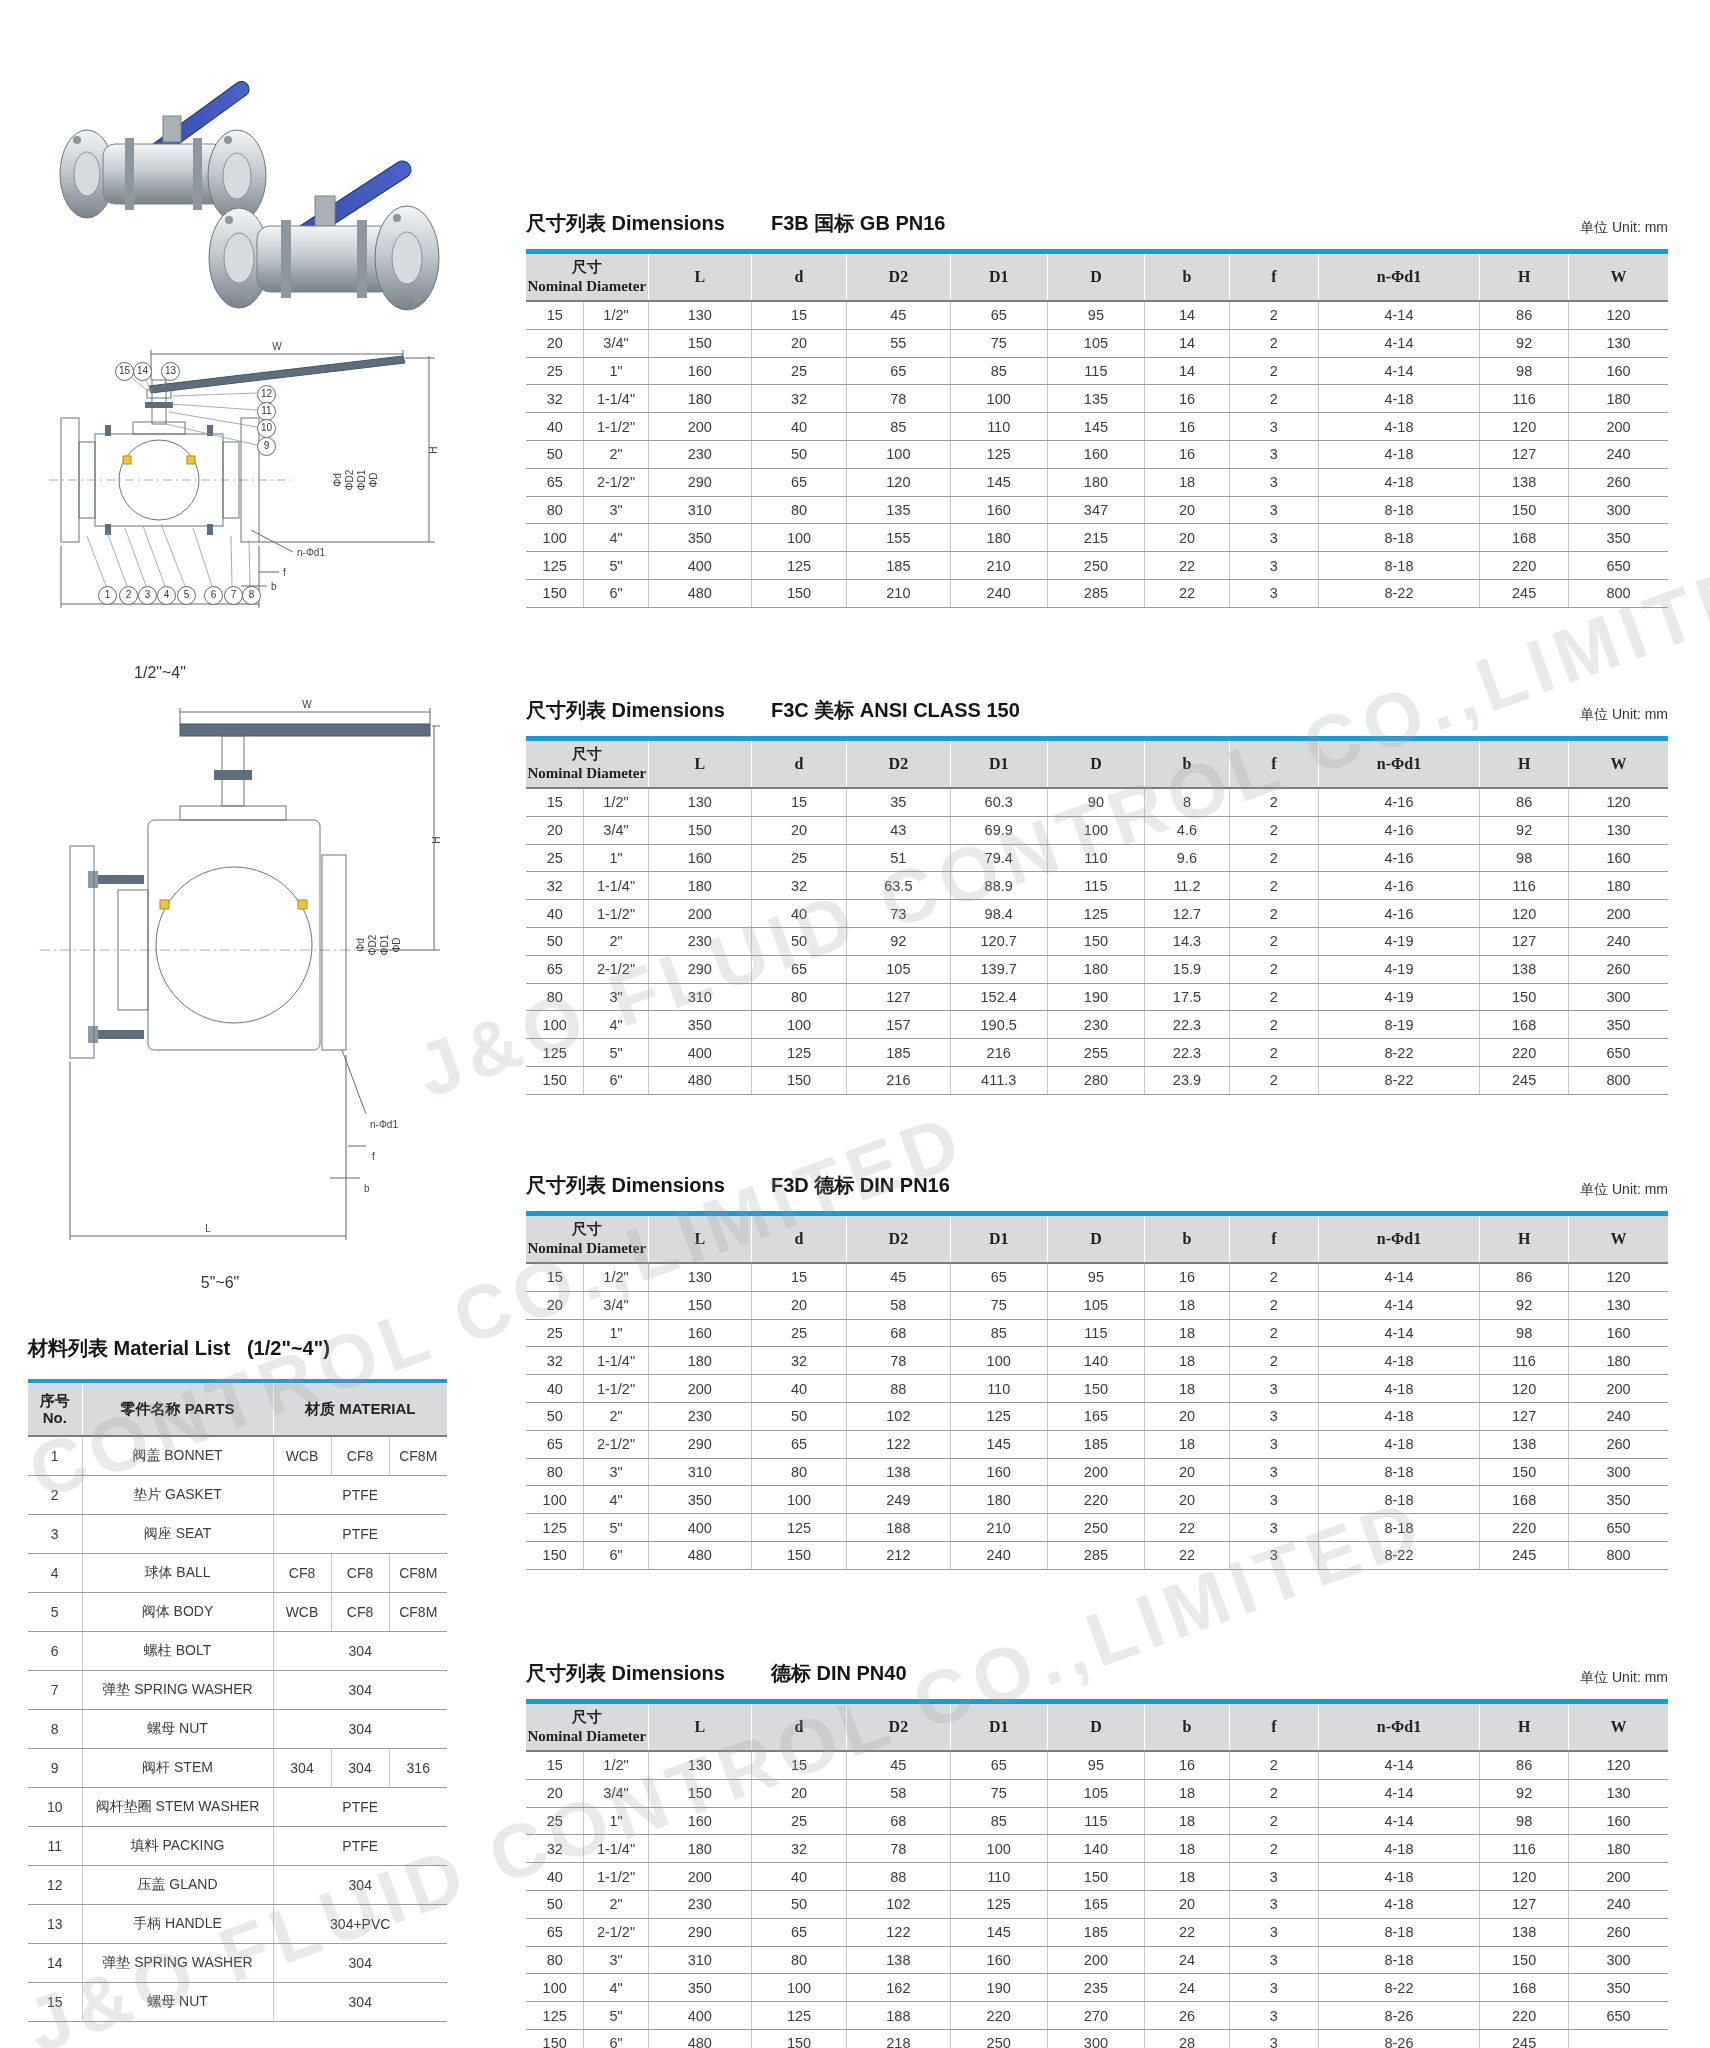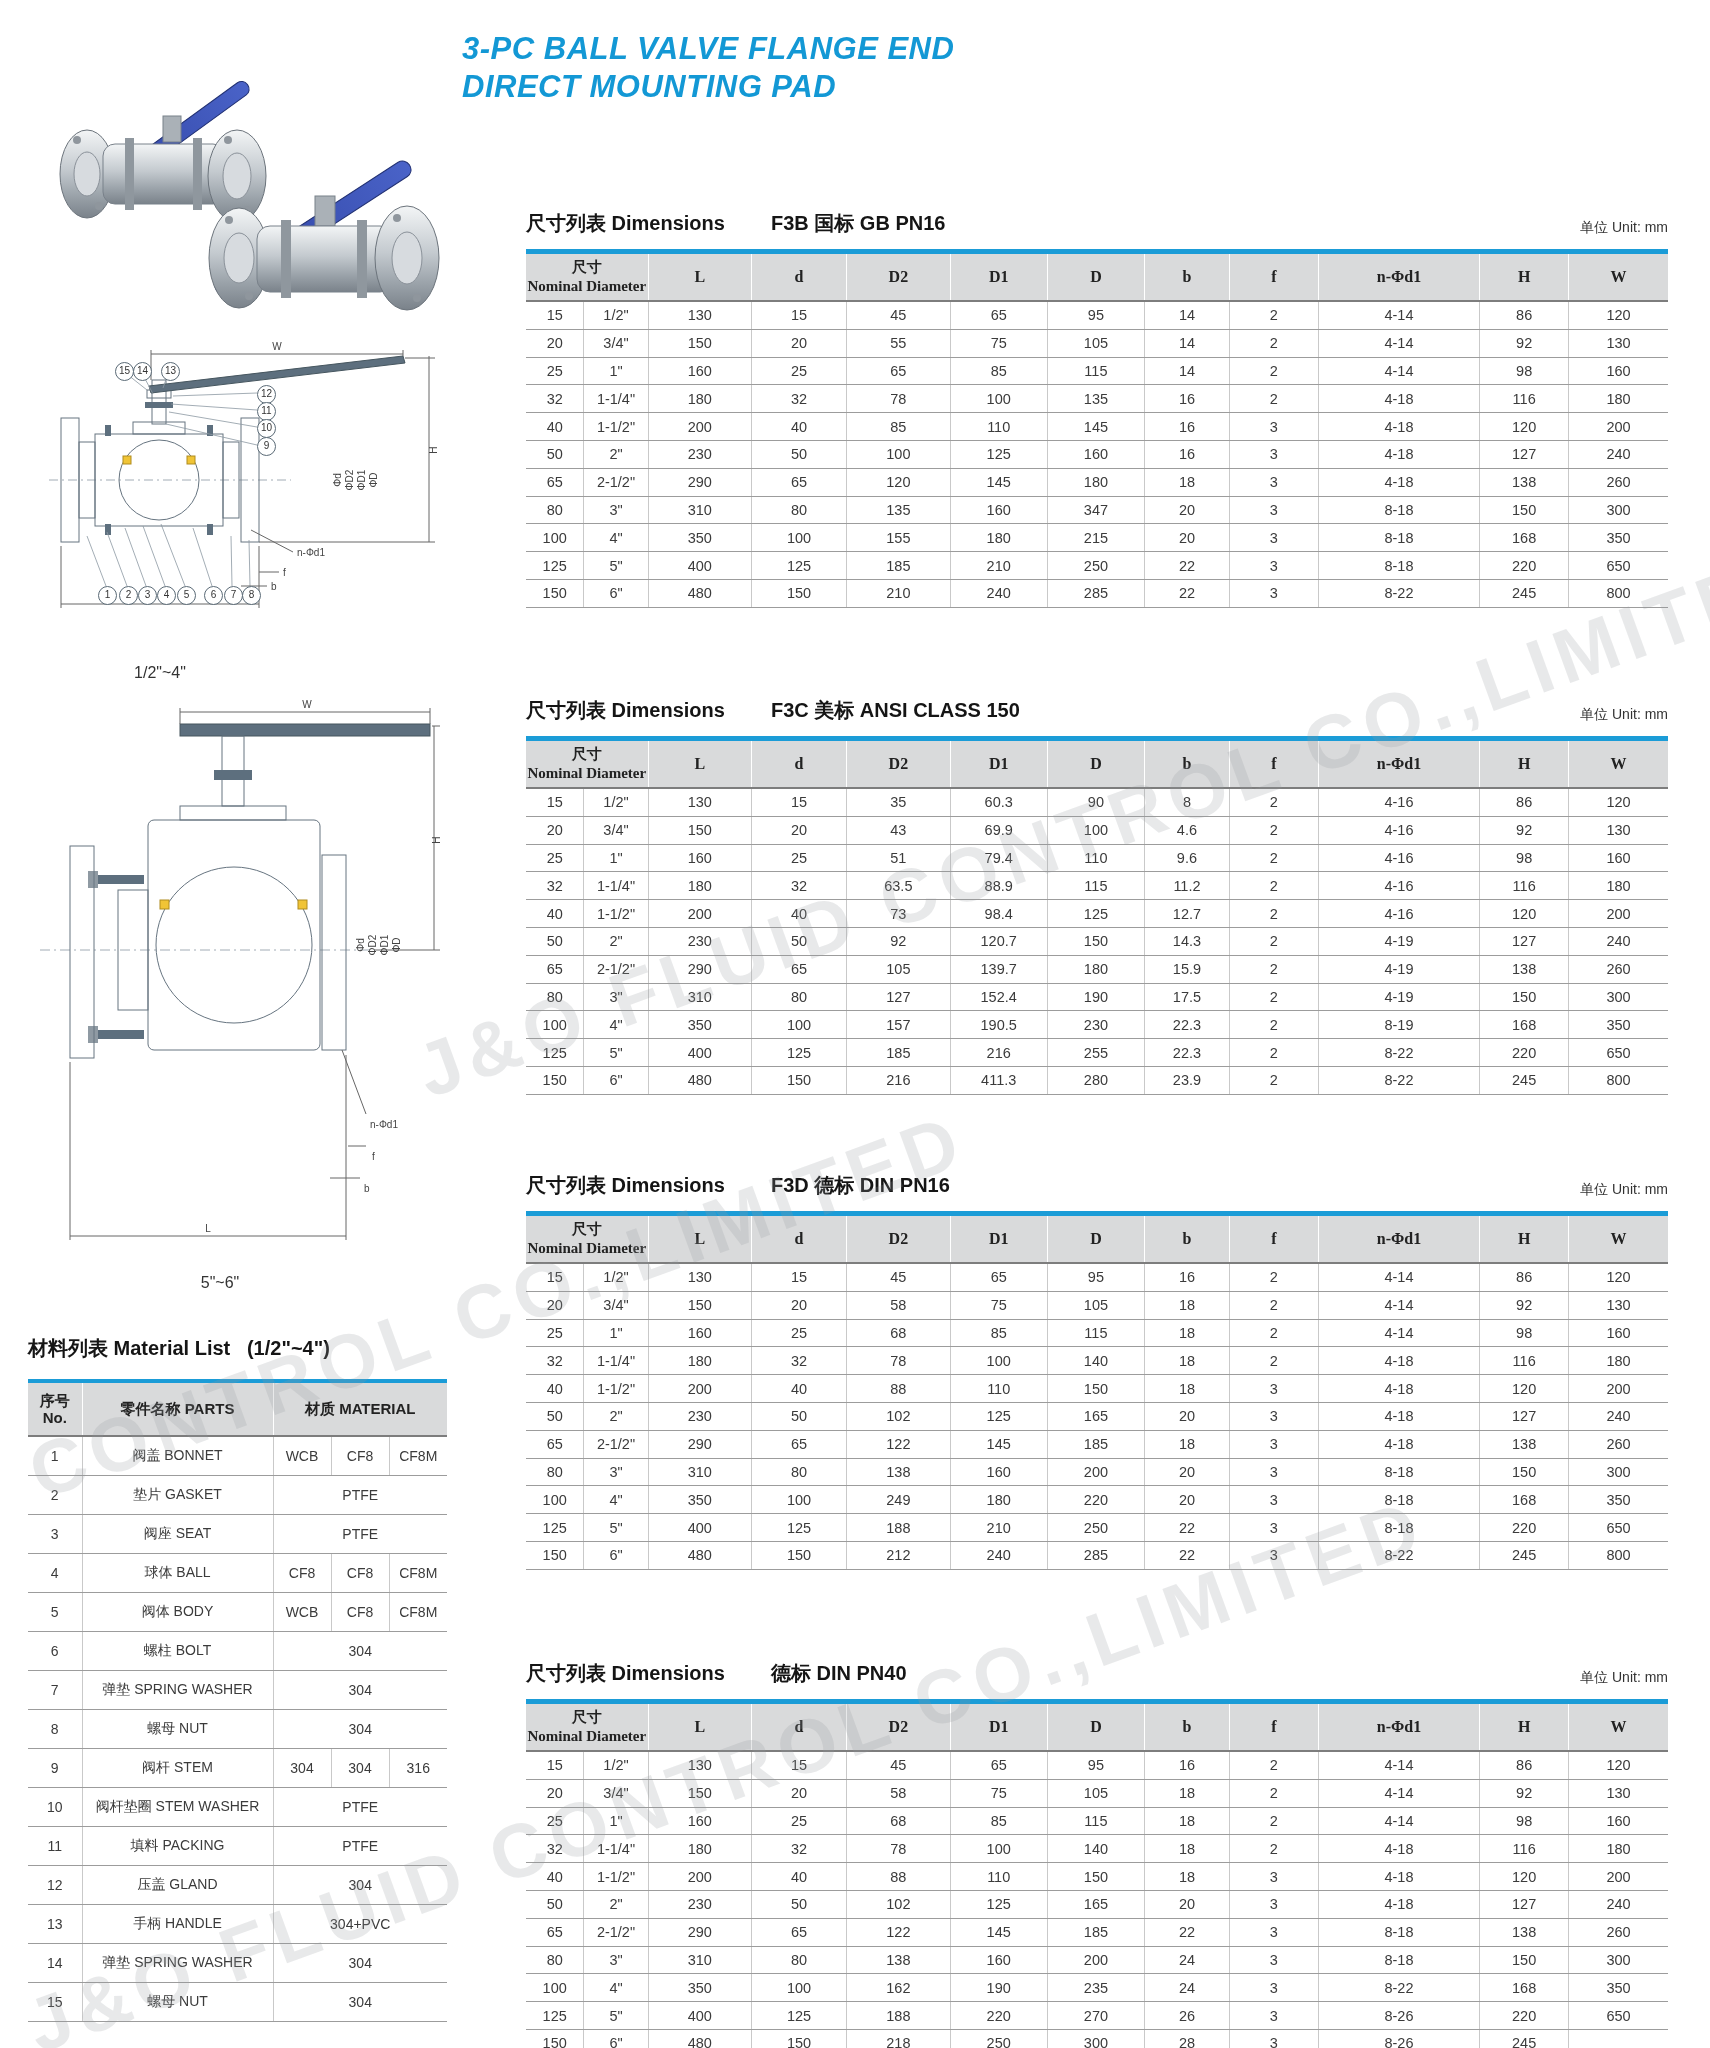--- a/index.html
+++ b/index.html
@@ -59,21 +59,20 @@
 </style>
 </head>
 <body>
 
 <div class="page">
 
   <div class="watermark" style="left:420px;top:1030px;">J&amp;O FLUID CONTROL CO.,LIMITED</div>
   <div class="watermark" style="left:30px;top:1985px;">J&amp;O FLUID CONTROL CO.,LIMITED</div>
   <div class="watermark" style="left:-430px;top:1600px;">J&amp;O FLUID CONTROL CO.,LIMITED</div>
 
-  <h1 class="doc-title"><span>3-PC BALL VALVE FLANGE END</span><br><span>DIRECT MOUNTING PAD</span></h1>
 
   <div class="photo">
     <svg width="435" height="290" viewBox="0 0 435 290">
       <defs>
         <linearGradient id="met" x1="0" y1="0" x2="0" y2="1">
           <stop offset="0" stop-color="#f3f5f6"></stop>
             <stop offset=".45" stop-color="#c4cacf"></stop>
           <stop offset=".75" stop-color="#9aa2a9"></stop>
             <stop offset="1" stop-color="#7a828a"></stop>
         </linearGradient>

